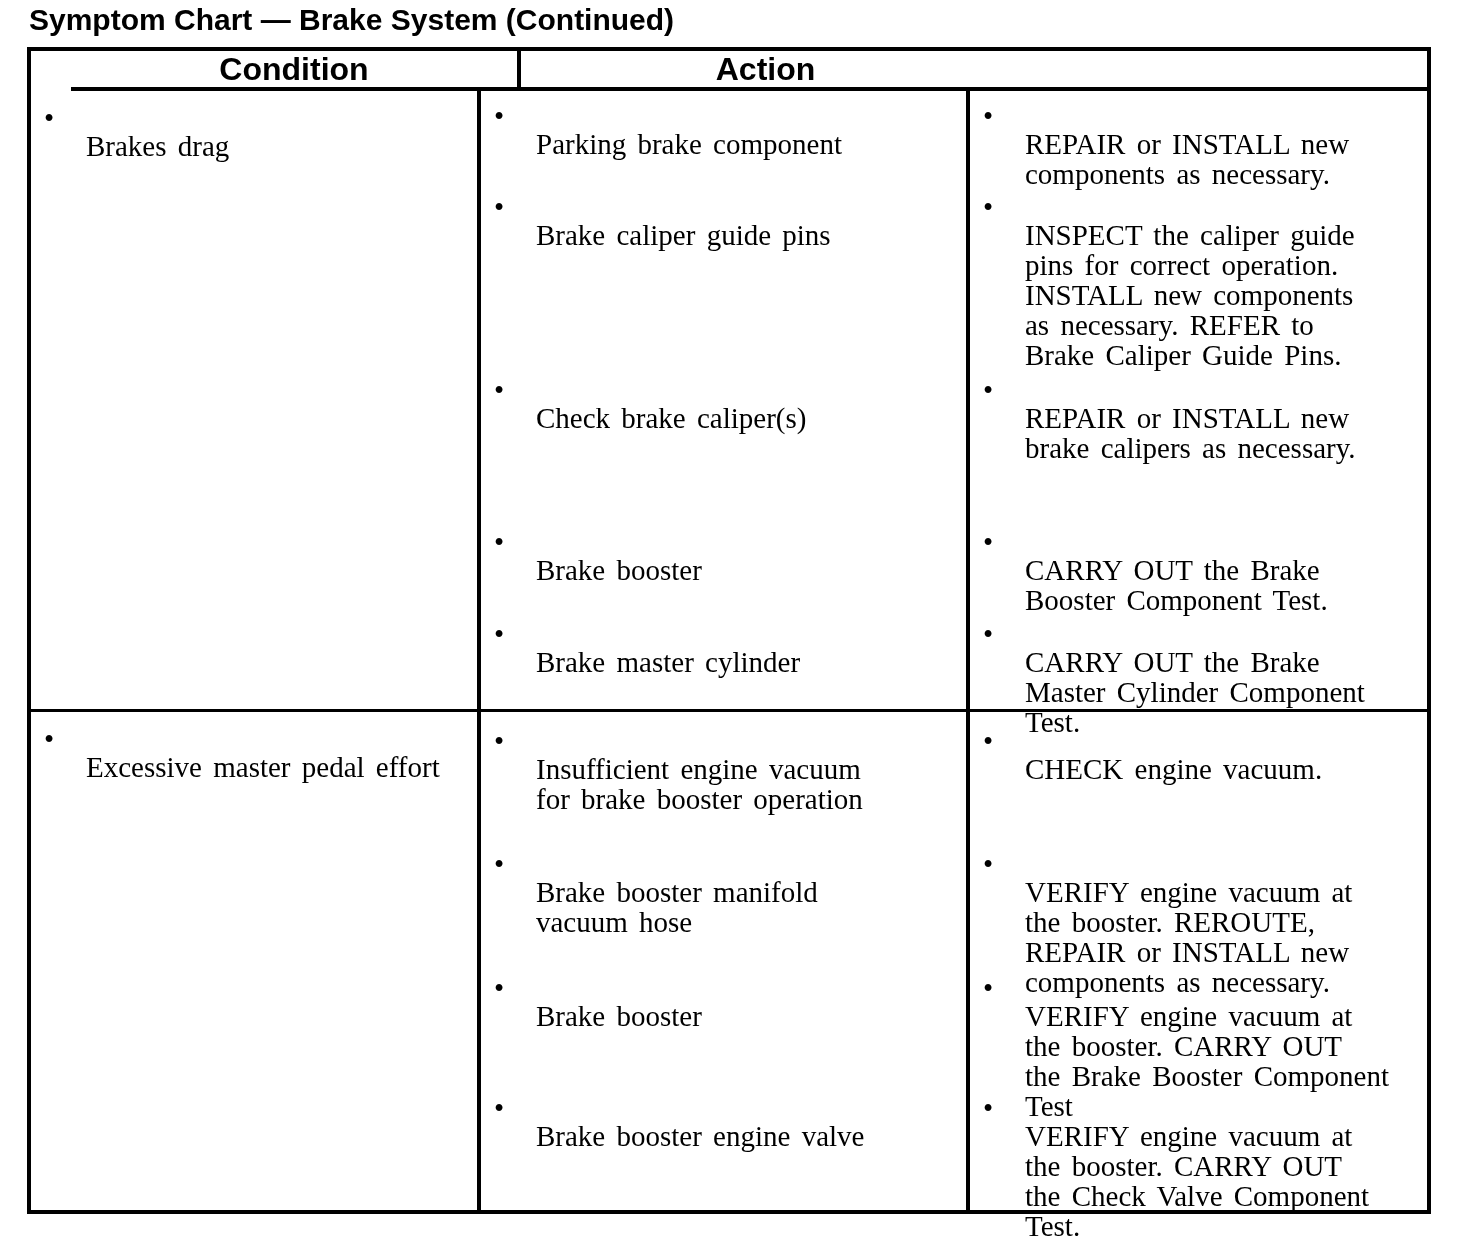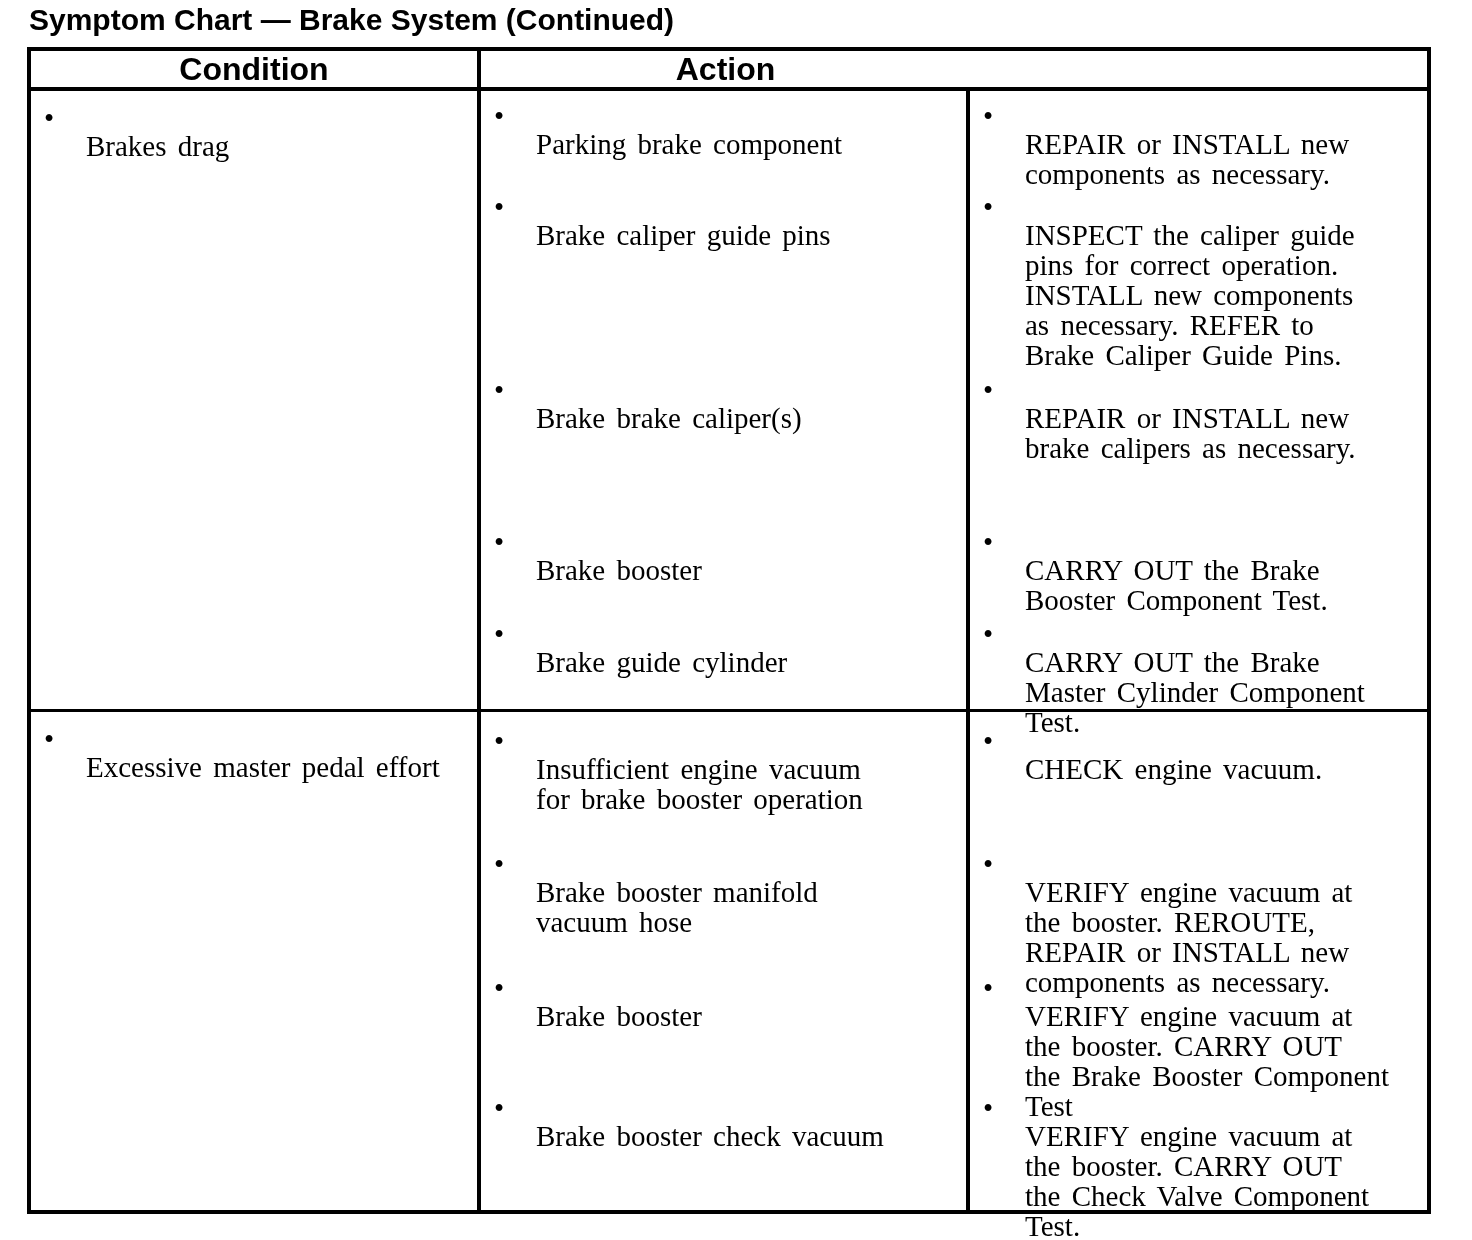--- a/index.html
+++ b/index.html
@@ -37,20 +37,21 @@
     display: flex;
     flex-direction: column;
   }
   .thead {
     display: grid;
     grid-template-columns: 450px 489px 1fr;
     height: 40px;
     flex: 0 0 auto;
     border-bottom: 4px solid #000000;
     box-sizing: border-box;
+    margin-left: 40px;
   }
   .th {
     display: flex;
     align-items: center;
     justify-content: center;
     font-family: "Liberation Sans", "DejaVu Sans", sans-serif;
     font-weight: bold;
     font-size: 32px;
     line-height: 34px;
     border-right: 4px solid #000000;
@@ -119,29 +120,29 @@
             <div class="item" style="top: 10px;">
               <span class="bullet">•</span>
               <span class="text">Parking brake component</span>
             </div>
             <div class="item" style="top: 101px;">
               <span class="bullet">•</span>
               <span class="text">Brake caliper guide pins</span>
             </div>
             <div class="item" style="top: 284px;">
               <span class="bullet">•</span>
-              <span class="text">Brake brake caliper(s)</span>
+              <span class="text">Check brake caliper(s)</span>
             </div>
             <div class="item" style="top: 436px;">
               <span class="bullet">•</span>
               <span class="text">Brake booster</span>
             </div>
             <div class="item" style="top: 528px;">
               <span class="bullet">•</span>
-              <span class="text">Brake guide cylinder</span>
+              <span class="text">Brake master cylinder</span>
             </div>
           </div>
           <div class="cell">
             <div class="item" style="top: 10px;">
               <span class="bullet">•</span>
               <span class="text">REPAIR or INSTALL new
 components as necessary.</span>
             </div>
             <div class="item" style="top: 101px;">
               <span class="bullet">•</span>
@@ -186,21 +187,21 @@
               <span class="bullet">•</span>
               <span class="text">Brake booster manifold
 vacuum hose</span>
             </div>
             <div class="item" style="top: 261px;">
               <span class="bullet">•</span>
               <span class="text">Brake booster</span>
             </div>
             <div class="item" style="top: 381px;">
               <span class="bullet">•</span>
-              <span class="text">Brake booster check vacuum</span>
+              <span class="text">Brake booster engine valve</span>
             </div>
           </div>
           <div class="cell">
             <div class="item" style="top: 14px;">
               <span class="bullet">•</span>
               <span class="text">CHECK engine vacuum.</span>
             </div>
             <div class="item" style="top: 137px;">
               <span class="bullet">•</span>
               <span class="text">VERIFY engine vacuum at

